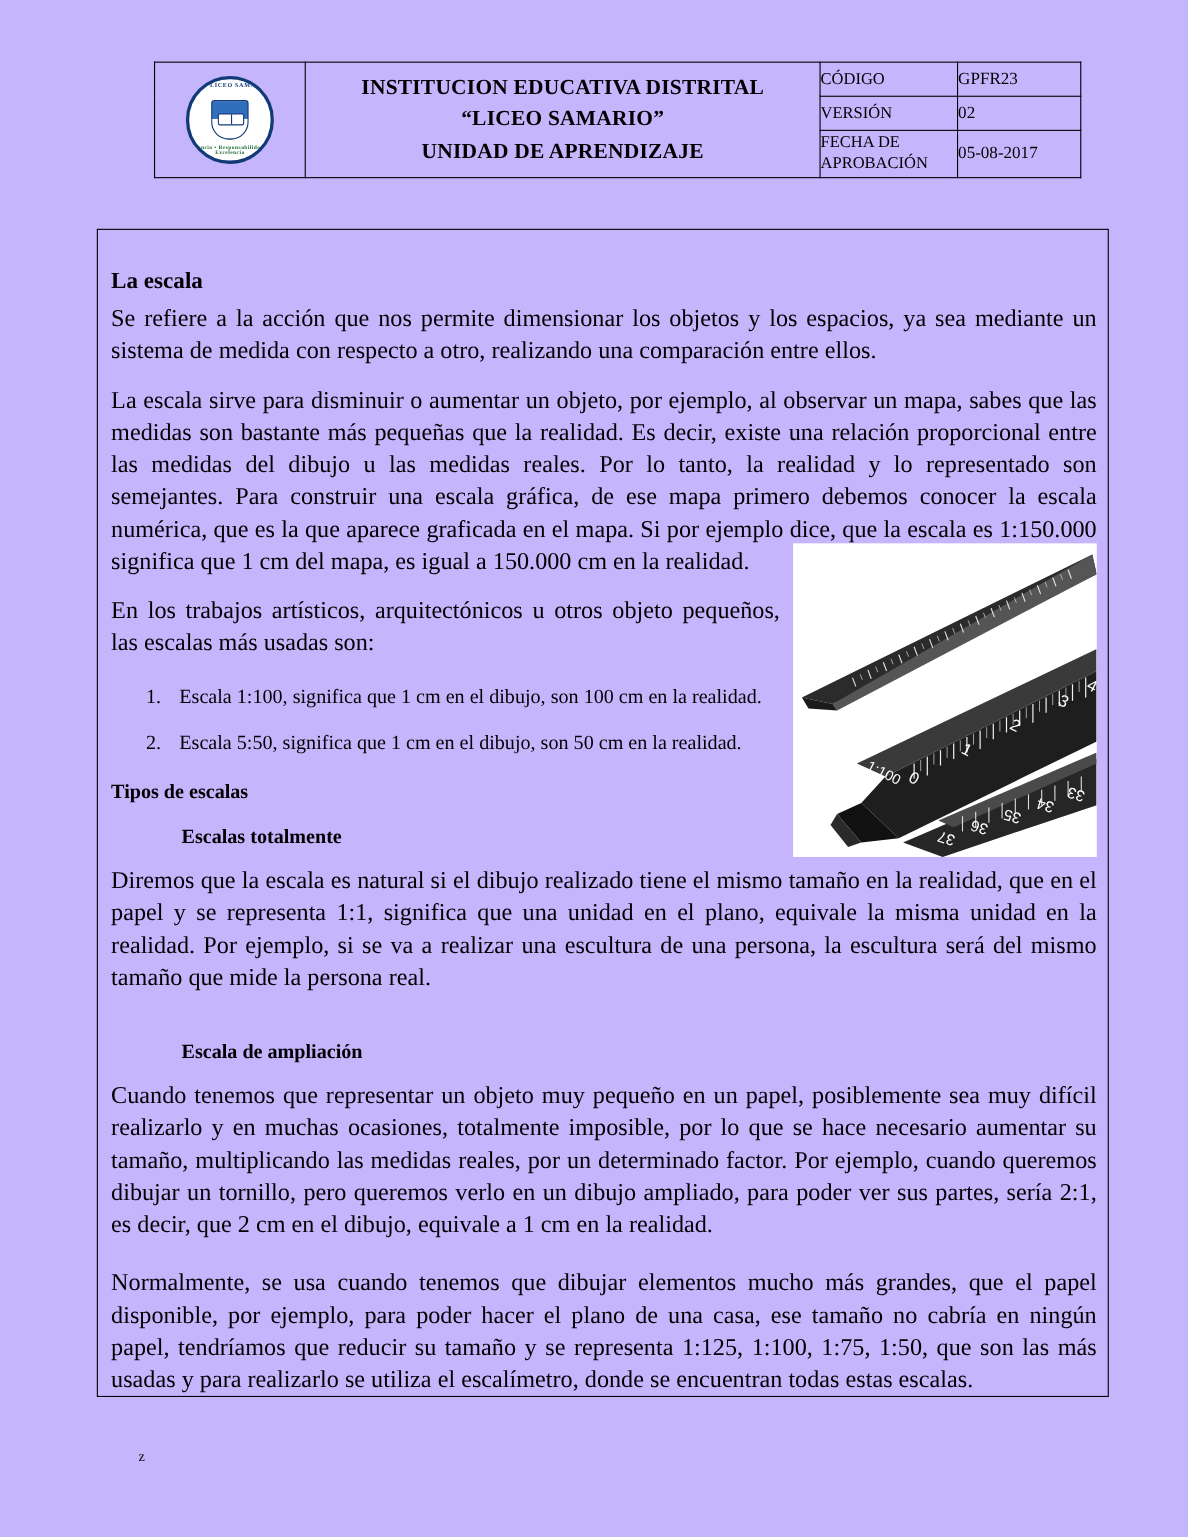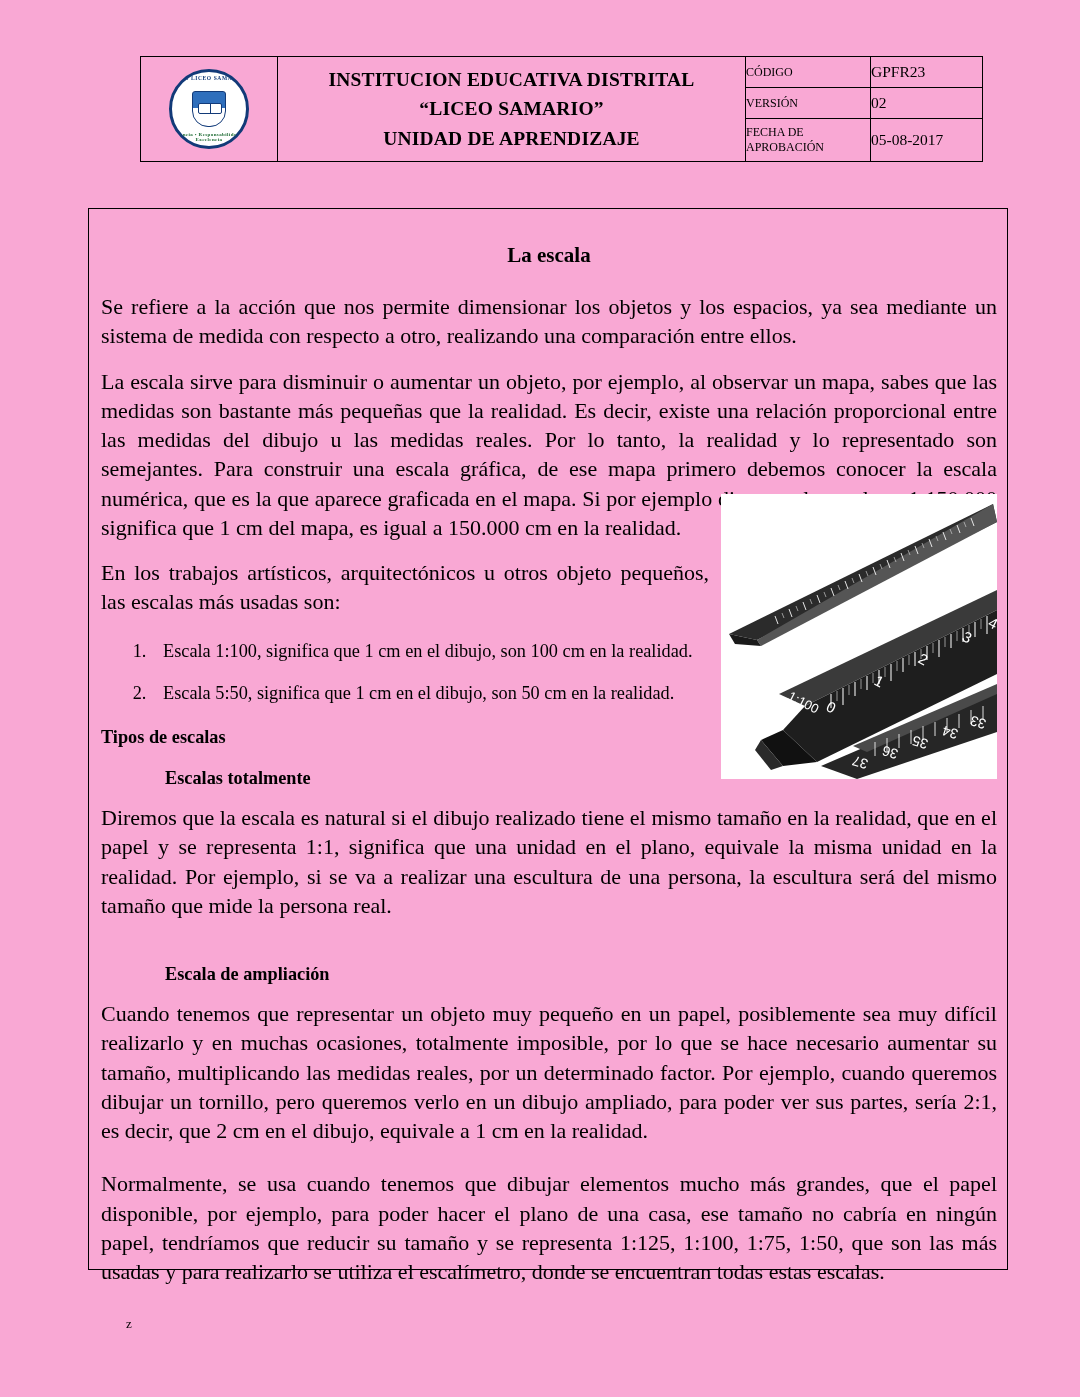--- a/index.html
+++ b/index.html
@@ -13,21 +13,21 @@
     font-family: "Liberation Serif", serif;
     color: #000000;
     position: relative;
     overflow: hidden;
   }
   .page {
     position: absolute;
     top: 0; left: 0;
     width: 1080px;
     height: 1397px;
-    background: #f9a8d4;
+    background: #c4b5fd;
   }
 
   
   .header-table {
     position: absolute;
     top: 56px;
     left: 140px;
     width: 840px;
     border-collapse: collapse;
     table-layout: fixed;
@@ -48,21 +48,21 @@
     padding: 6px 8px;
   }
   .title-cell .t-line {
     font-weight: bold;
     font-size: 19.5px;
     line-height: 1.5;
     letter-spacing: 0.2px;
   }
   .meta-label {
     width: 124px;
-    font-size: 12px;
+    font-size: 15px;
     padding: 7px 8px;
     line-height: 1.25;
   }
   .meta-value {
     width: 111px;
     font-size: 15.5px;
     padding: 7px 8px;
   }
   .row-code td { height: 30px; }
   .row-version td { height: 30px; }
@@ -139,22 +139,22 @@
   }
   .content {
     position: absolute;
     top: 34px;
     left: 12px;
     width: 896px;
   }
   h1.doc-title {
     font-size: 21px;
     font-weight: bold;
-    text-align: center;
-    margin: 0 0 24px 0;
+    text-align: left;
+    margin: 0 0 6px 0;
   }
   p.para {
     font-size: 22px;
     line-height: 1.33;
     text-align: justify;
     margin: 0 0 16px 0;
   }
   p.para.narrow {
     width: 608px;
   }

